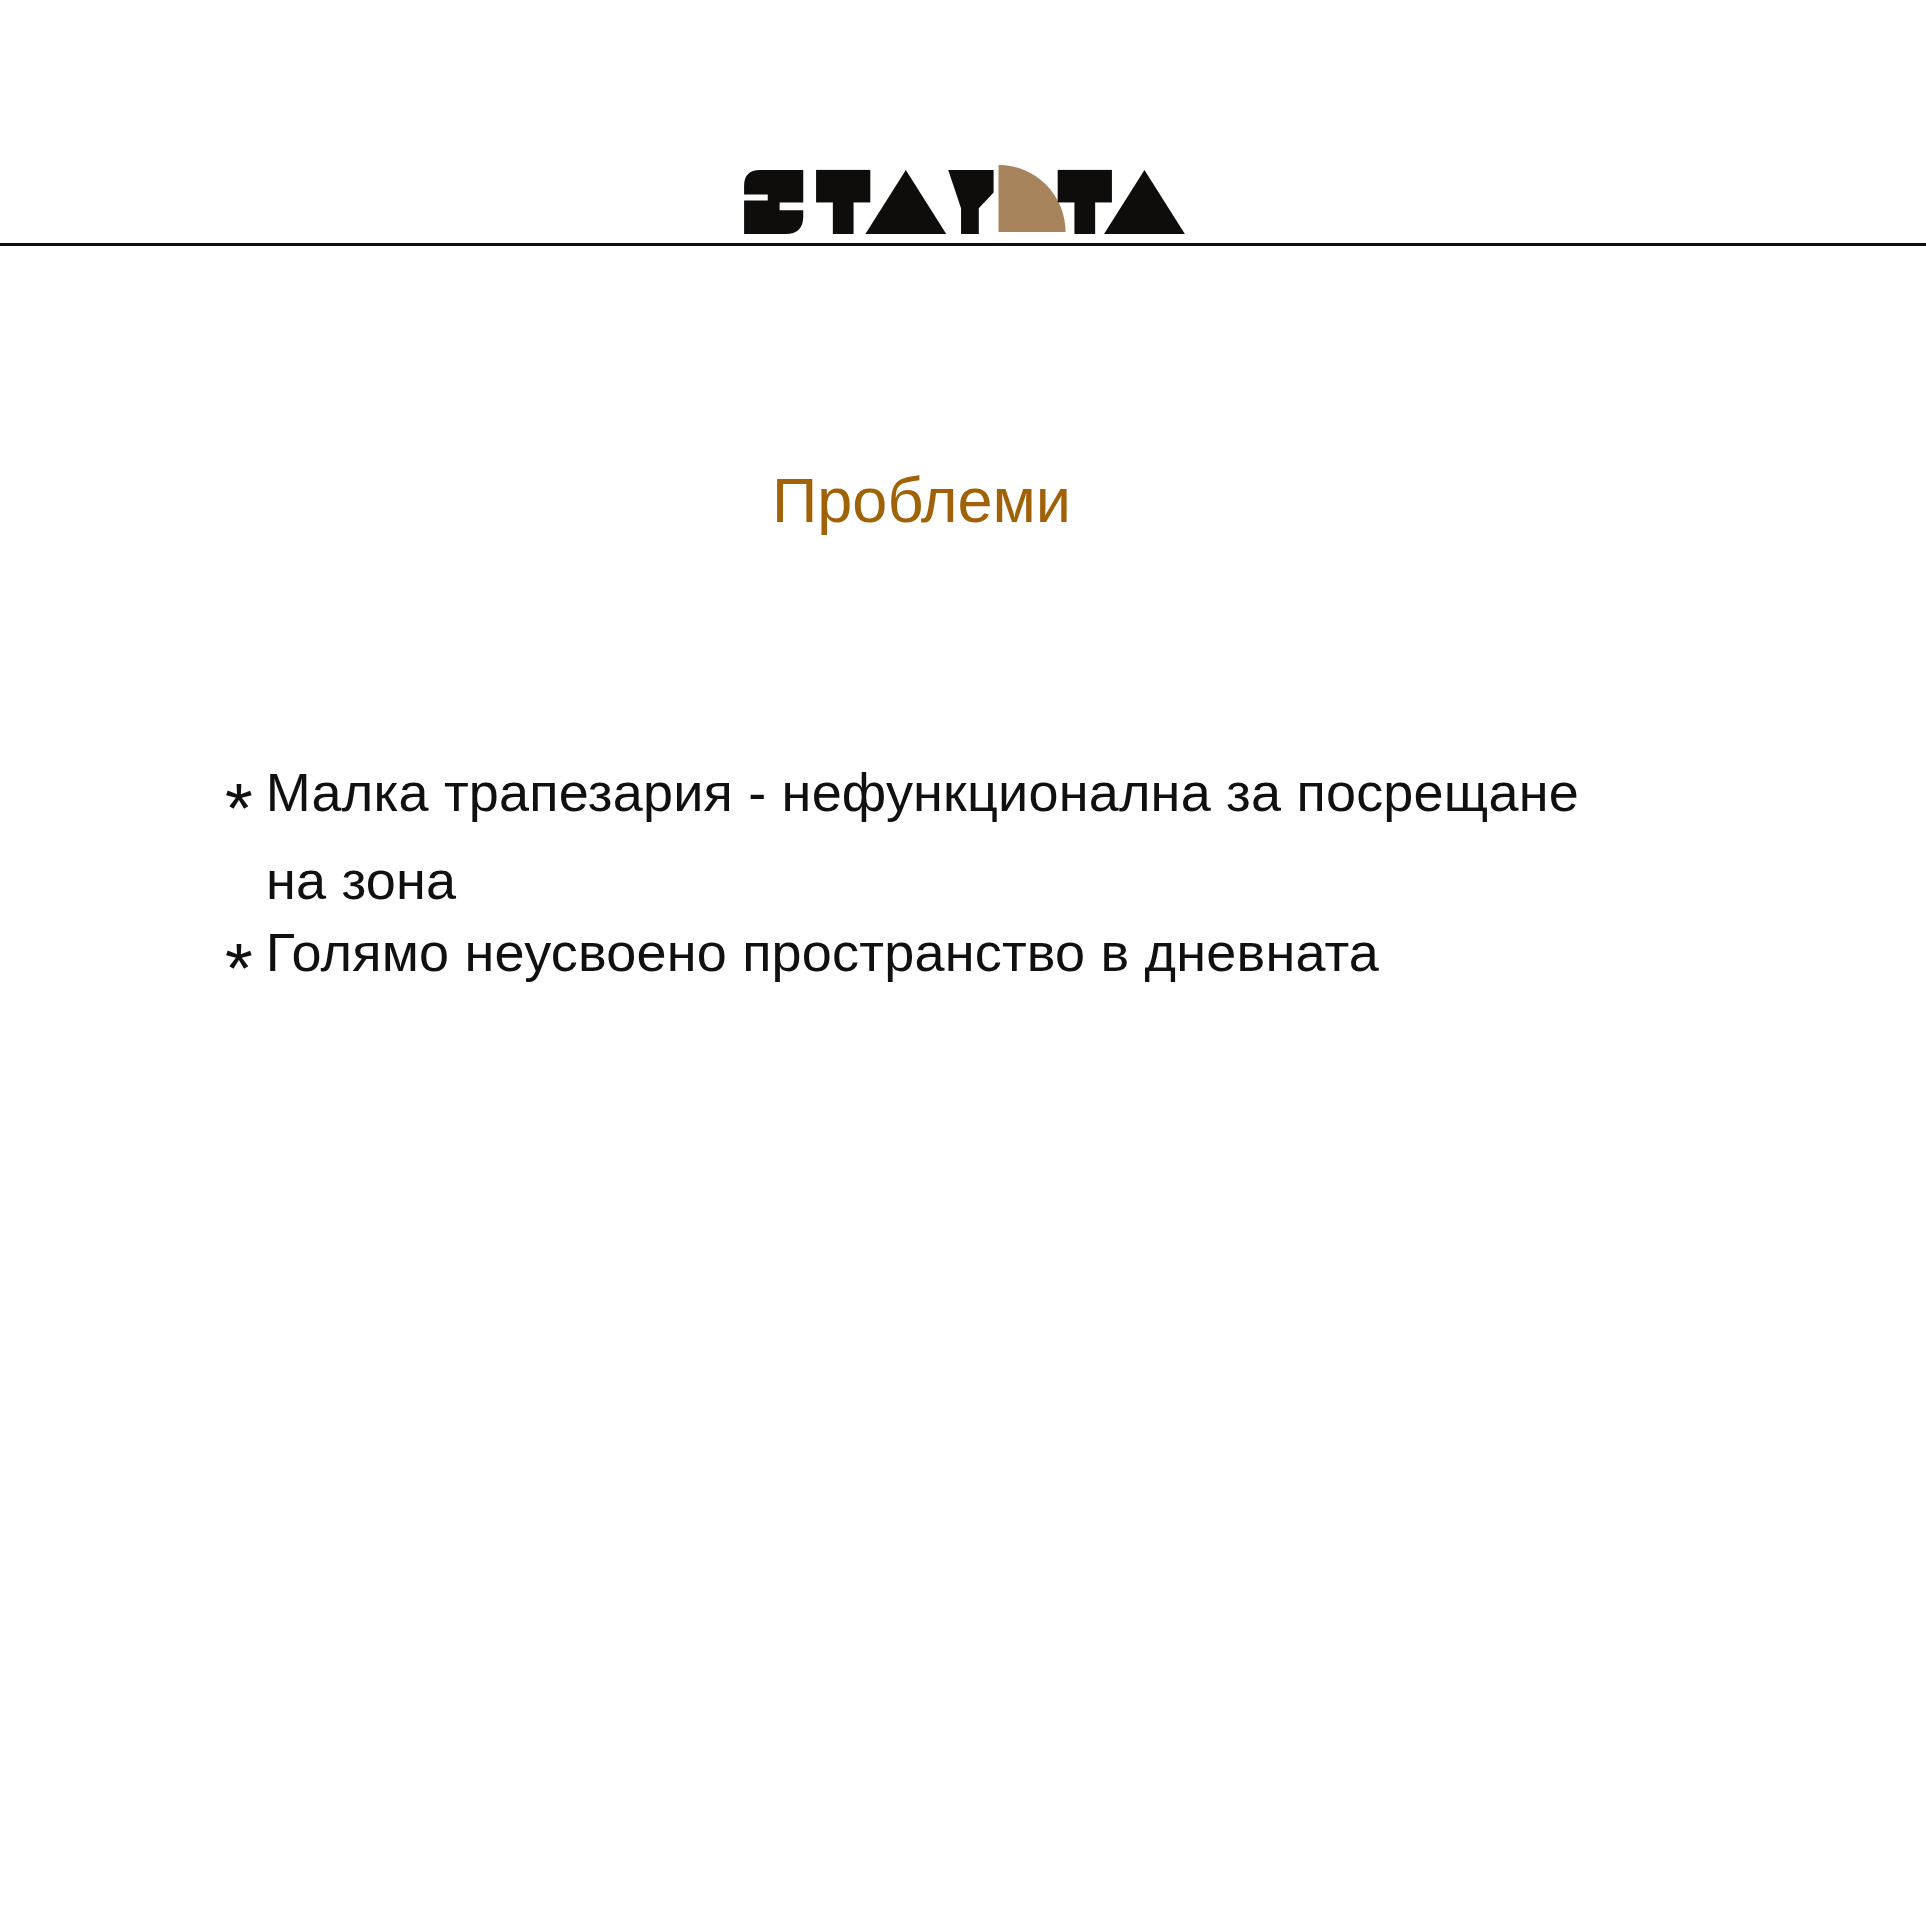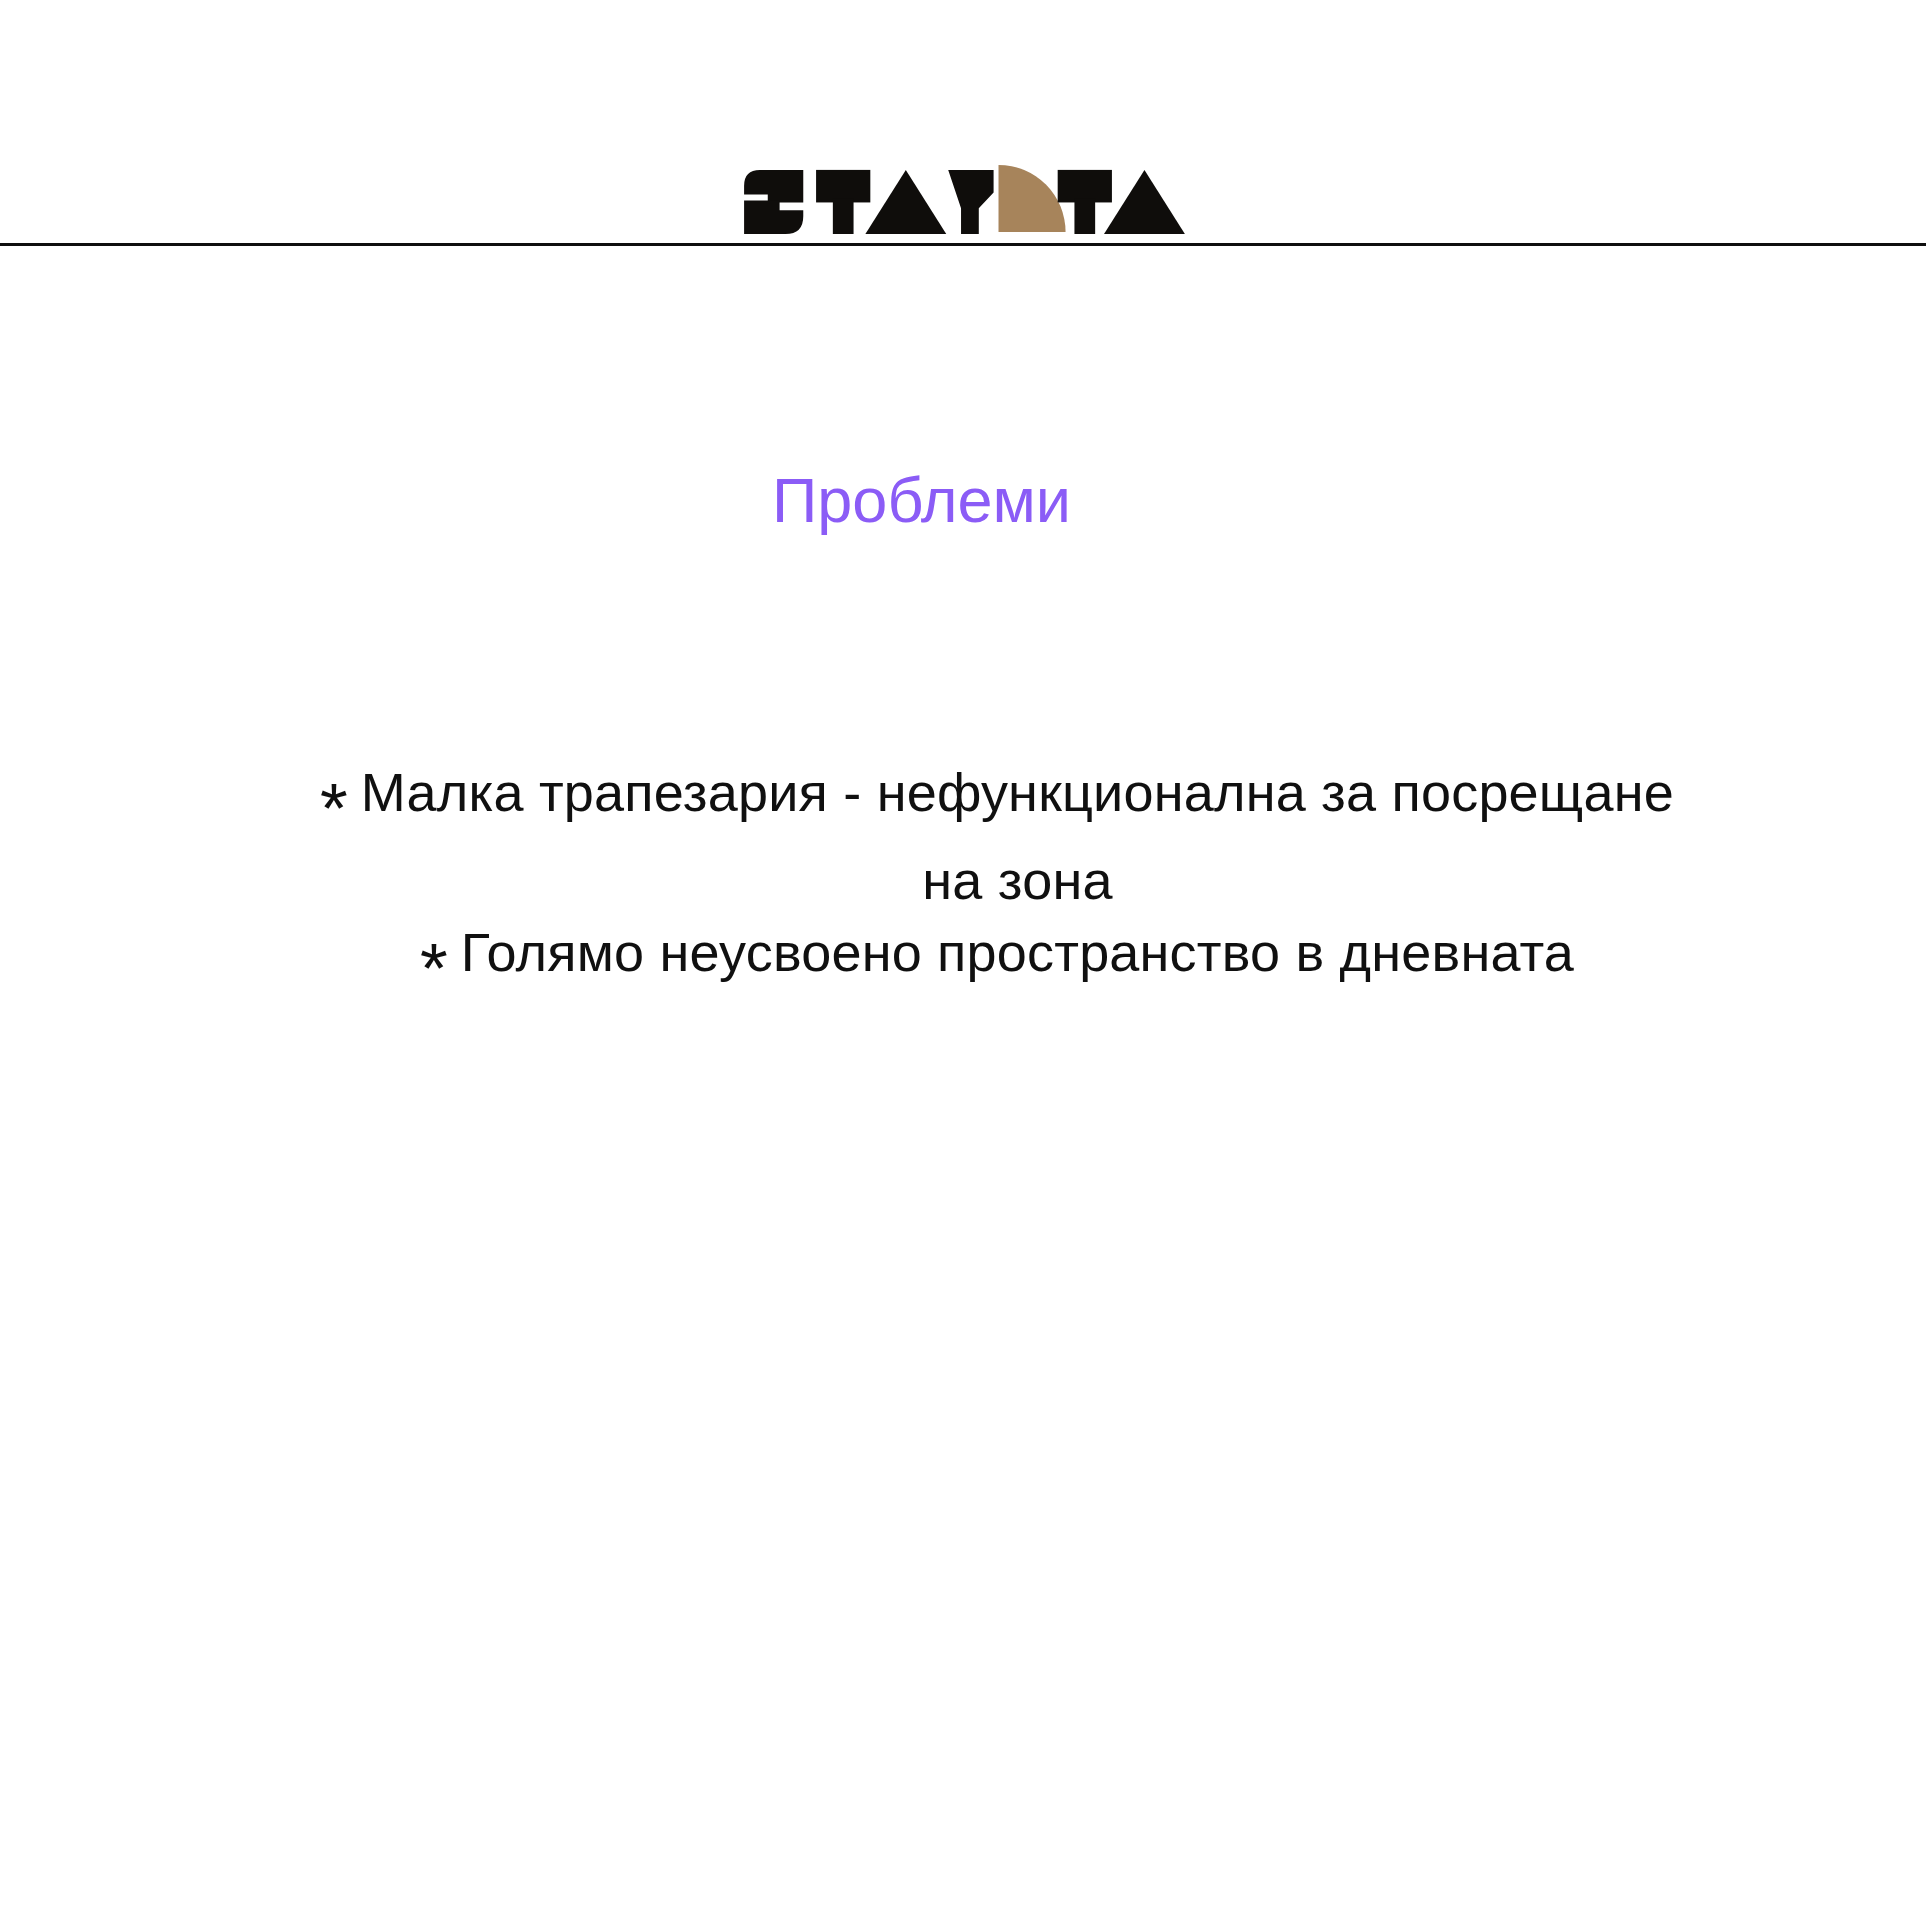--- a/index.html
+++ b/index.html
@@ -14,31 +14,30 @@
 
   
   .logo-svg{position:absolute;left:741px;top:163px;width:446px;height:71px;}
   .divider{position:absolute;left:0;top:243px;width:1927px;height:3px;background:#0e0e0e;}
 
   
   .title{
     position:absolute;left:0;top:424px;width:1843px;
     text-align:center;
     font-size:63px;line-height:69px;font-weight:400;
-    color:#8b5cf6;
+    color:#a16207;
     letter-spacing:0px;
   }
 
   
   .bullets{
     position:absolute;left:225px;top:756px;width:1544px;
     font-size:54px;line-height:72px;font-weight:400;
     color:#101010;
     letter-spacing:0.2px;
-    text-align:center;
   }
   .line{white-space:nowrap;}
   .line .mark{
     font-size:1.32em;
     vertical-align:-0.31em;
     margin-right:13px;
     letter-spacing:0;
   }
   .line.cont{padding-left:28px;}
   .line.cont-wide{padding-left:41px;}

